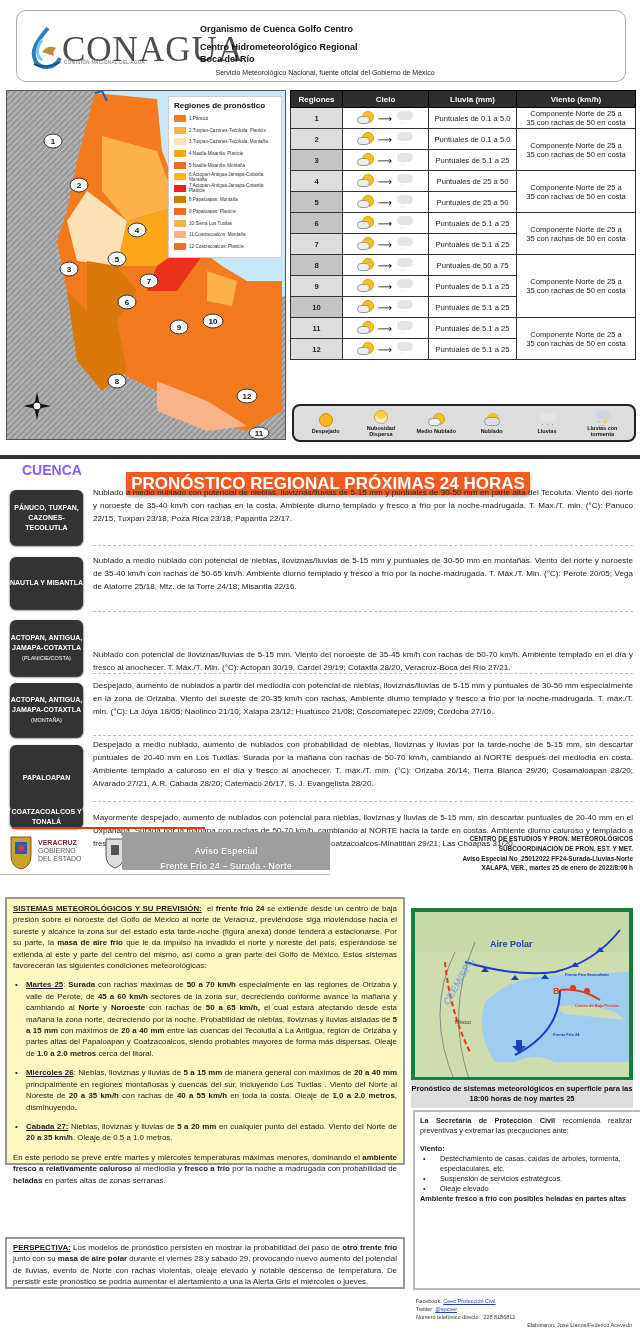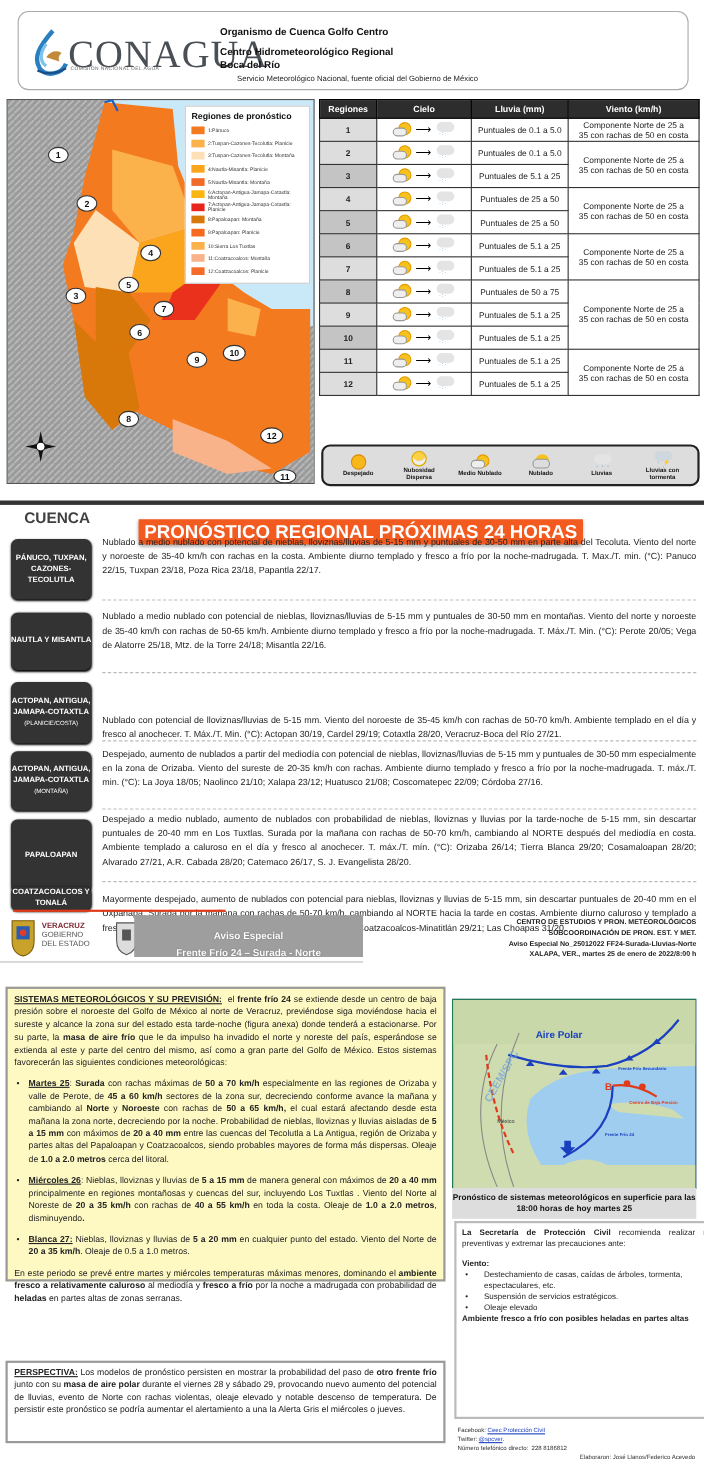--- a/index.html
+++ b/index.html
@@ -32,40 +32,40 @@
   .ic-rain{width:18px;height:14px;position:relative}
   .ic-rain .cl{position:absolute;left:1px;top:0;width:16px;height:9px;border-radius:5px;background:#e4e4e4}
   .ic-rain .dots{position:absolute;left:3px;top:9px;font-size:5px;color:#4a8fd8;letter-spacing:1px;line-height:4px}
   
   .iconleg{left:292px;top:404px;width:344px;height:38px;border:2px solid #222;border-radius:8px;background:#ddd;display:flex;justify-content:space-around;align-items:center;padding:0 4px}
   .il{display:flex;flex-direction:column;align-items:center;font-size:5.5px;font-weight:bold;text-align:center;color:#111;width:48px}
   .il .g{width:16px;height:14px;margin-bottom:1px;position:relative}
   
   .band-line{left:0;top:455px;width:640px;height:4px;background:#333}
   .band{left:126px;top:472px;width:404px;height:23px;background:#f25a1f;border-radius:0 0 4px 4px;color:#fff;font-weight:bold;font-size:17px;text-align:center;line-height:23px;box-shadow:0 2px 3px rgba(0,0,0,.3)}
-  .cuenca{left:22px;top:462px;font-size:14px;font-weight:bold;color:#404040}
+  .cuenca{left:22px;top:462px;font-size:14px;font-weight:bold;color:#8b5cf6}
   .bx{position:absolute;left:10px;width:73px;background:#333;color:#fff;border-radius:6px;font-size:7px;font-weight:bold;text-align:center;display:flex;flex-direction:column;justify-content:center;line-height:10px;box-shadow:0 1px 2px #000}
   .bx small{font-size:5.5px;font-weight:normal}
   .rt{position:absolute;left:93px;width:540px;font-size:8.1px;line-height:13px;text-align:justify;color:#222}
   .dot{position:absolute;left:93px;width:540px;border-top:1px dashed #bbb}
   .redline{left:12px;top:827px;width:193px;height:2px;background:#e03a1a}
   
   .vercz{left:8px;top:833px;width:80px;height:40px}
   .pc{left:104px;top:833px;width:80px;height:40px}
   .aviso{left:122px;top:832px;width:208px;height:38px;background:#9e9e9e;color:#fff;font-weight:bold;font-size:9px;text-align:center;line-height:15px;padding-top:12px;text-shadow:0 0 1px #555}
   .aviso-line{left:0;top:874px;width:330px;height:1px;background:#bbb}
   .ceinfo{left:330px;top:834px;width:303px;font-size:6.4px;text-align:right;line-height:9.8px;font-weight:bold;color:#222}
   .sysbox{left:5px;top:897px;width:400px;height:268px;border:2px solid #999;padding:4px 6px;font-size:7.9px;line-height:11.4px;text-align:justify;background:#fef9c3}
   .sysbox p{margin-bottom:8px}
   .sysbox ul{list-style:none}
   .sysbox li{position:relative;padding-left:13px;margin-bottom:8px}
   .sysbox li:before{content:"•";position:absolute;left:2px}
-  .persp{left:5px;top:1237px;width:400px;height:75px;border:2px solid #999;padding:3px 6px;font-size:7.9px;line-height:11.4px;text-align:justify;background:#fff}
+  .persp{left:5px;top:1237px;width:400px;height:52px;border:2px solid #999;padding:3px 6px;font-size:7.9px;line-height:11.4px;text-align:justify;background:#fff}
   u{text-decoration:underline}
-  .mapsm{left:411px;top:908px;width:222px;height:173px;background:#8b5cf6;border:1px solid #15803d;overflow:hidden}
+  .mapsm{left:411px;top:908px;width:222px;height:173px;background:#fef9c3;border:4px solid #15803d;overflow:hidden}
   .mapcap{left:411px;top:1080px;width:222px;height:28px;background:#ddd;font-size:7.5px;font-weight:bold;text-align:center;line-height:10px;padding-top:4px;color:#111}
   .pcbox{left:413px;top:1110px;width:261px;height:180px;border:2px solid #bbb;padding:4px 5px;font-size:7.3px;line-height:10px;color:#222}
   .pcbox ul{list-style:none}
   .pcbox li{position:relative;padding-left:20px}
   .pcbox li:before{content:"•";position:absolute;left:3px}
   .contacts{left:416px;top:1297px;width:220px;font-size:5.5px;line-height:8px;color:#333}
   .contacts a{color:#1a3fbf;text-decoration:underline}
 </style>
 </head>
 <body>
@@ -528,21 +528,21 @@
   <div>SUBCOORDINACIÓN DE PRON. EST. Y MET.</div>
   <div>Aviso Especial No_25012022 FF24-Surada-Lluvias-Norte</div>
   <div>XALAPA, VER., martes 25 de enero de 2022/8:00 h</div>
 </div>
 
 <div class="abs sysbox">
   <p><b><u>SISTEMAS METEOROLÓGICOS Y SU PREVISIÓN:</u></b>&nbsp; <span id="sys-intro">el <b>frente frío 24</b> se extiende desde un centro de baja presión sobre el noroeste del Golfo de México al norte de Veracruz, previéndose siga moviéndose hacia el sureste y alcance la zona sur del estado esta tarde-noche (figura anexa) donde tenderá a estacionarse. Por su parte, la <b>masa de aire frío</b> que le da impulso ha invadido el norte y noreste del país, esperándose se extienda al este y parte del centro del mismo, así como a gran parte del Golfo de México. Estos sistemas favorecerán las siguientes condiciones meteorológicas:</span></p>
   <ul id="sys-days">
       <li><b><u>Martes 25</u></b>: <b>Surada</b> con rachas máximas de <b>50 a 70 km/h</b> especialmente en las regiones de Orizaba y valle de Perote, de <b>45 a 60 km/h</b> sectores de la zona sur, decreciendo conforme avance la mañana y cambiando al <b>Norte</b> y <b>Noroeste</b> con rachas de <b>50 a 65 km/h,</b> el cual estará afectando desde esta mañana la zona norte, decreciendo por la noche. Probabilidad de nieblas, lloviznas y lluvias aisladas de <b>5 a 15 mm</b> con máximos de <b>20 a 40 mm</b> entre las cuencas del Tecolutla a La Antigua, región de Orizaba y partes altas del Papaloapan y Coatzacoalcos, siendo probables mayores de forma más dispersas. Oleaje de <b>1.0 a 2.0 metros</b> cerca del litoral.</li>
       <li><b><u>Miércoles 26</u></b>: Nieblas, lloviznas y lluvias de <b>5 a 15 mm</b> de manera general con máximos de <b>20 a 40 mm</b> principalmente en regiones montañosas y cuencas del sur, incluyendo Los Tuxtlas . Viento del Norte al Noreste de <b>20 a 35 km/h</b> con rachas de <b>40 a 55 km/h</b> en toda la costa. Oleaje de <b>1.0 a 2.0 metros</b>, disminuyendo<b>.</b></li>
-      <li><b><u>Blanca 27:</u></b> Nieblas, lloviznas y lluvias de <b>5 a 20 mm</b> en cualquier punto del estado. Viento del Norte de <b>20 a 35 km/h</b>. Oleaje de 0.5 a 1.0 metros.</li>
+      <li><b><u>Cabada 27:</u></b> Nieblas, lloviznas y lluvias de <b>5 a 20 mm</b> en cualquier punto del estado. Viento del Norte de <b>20 a 35 km/h</b>. Oleaje de 0.5 a 1.0 metros.</li>
     </ul>
   <p id="sys-close" style="margin-bottom:0">En este periodo se prevé entre martes y miércoles temperaturas máximas menores, dominando el <b>ambiente fresco a relativamente caluroso</b> al mediodía y <b>fresco a frío</b> por la noche a madrugada con probabilidad de <b>heladas</b> en partes altas de zonas serranas.</p>
 </div>
 
 <div class="abs persp">
   <b><u>PERSPECTIVA:</u></b> <span id="persp-text">Los modelos de pronóstico persisten en mostrar la probabilidad del paso de <b>otro frente frío</b> junto con su <b>masa de aire polar</b> durante el viernes 28 y sábado 29, provocando nuevo aumento del potencial de lluvias, evento de Norte con rachas violentas, oleaje elevado y notable descenso de temperatura. De persistir este pronóstico se podría aumentar el alertamiento a una la Alerta Gris el miércoles o jueves.</span>
 </div>
 
 <div class="abs mapsm">
   <svg width="222" height="173">

